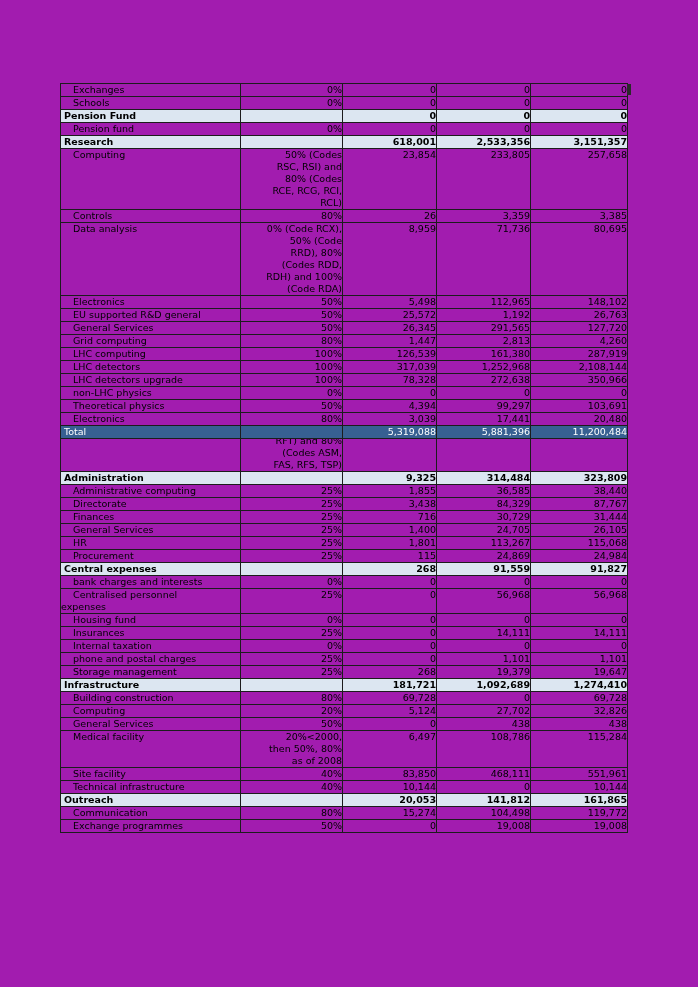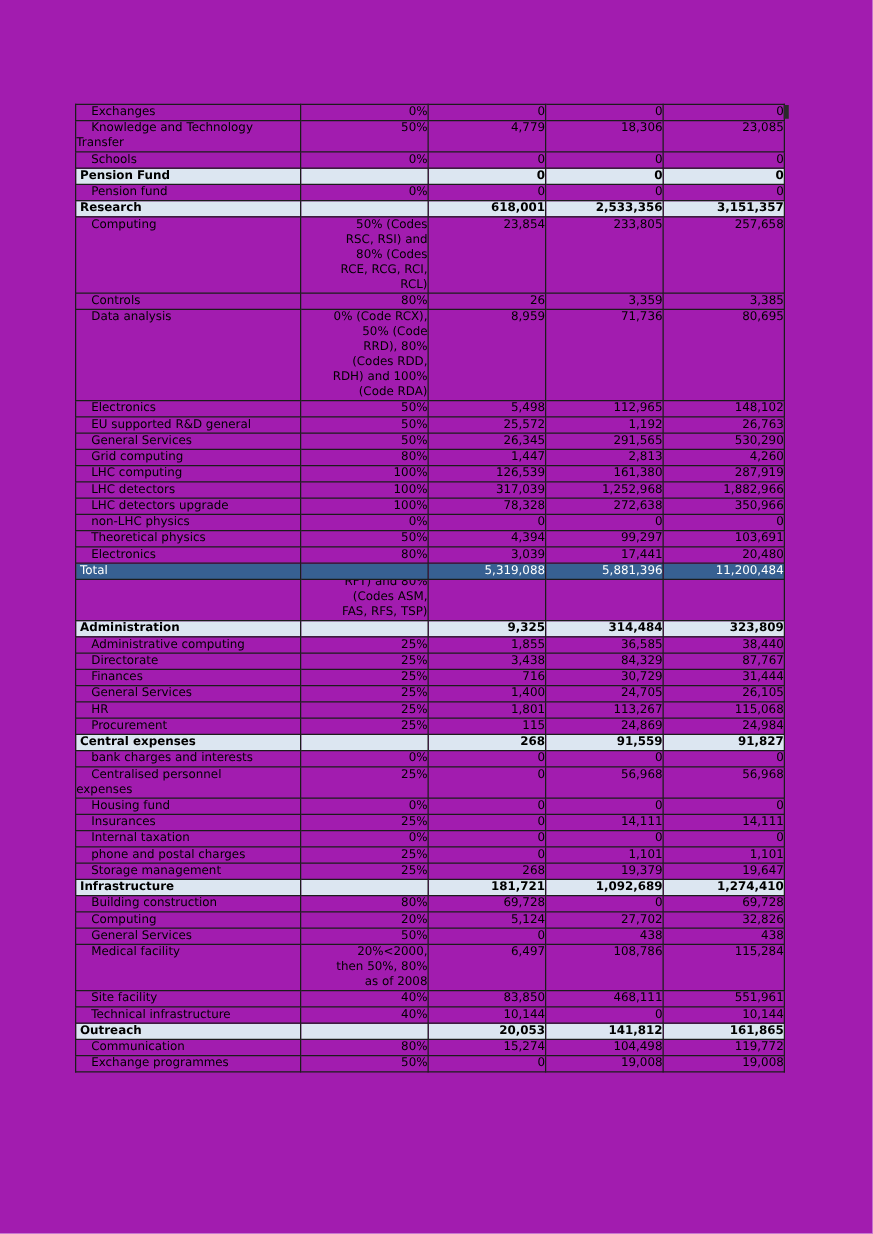--- a/index.html
+++ b/index.html
@@ -97,28 +97,20 @@
     </colgroup>
     <tbody>
         <tr class="row-sub">
           <td class="c-label">Exchanges</td>
           <td class="c-pct">0%</td>
           <td class="c-val">0</td>
           <td class="c-val">0</td>
           <td class="c-val">0</td>
         </tr>
         <tr class="row-sub">
-          <td class="c-label">Knowledge and Technology
-Transfer</td>
-          <td class="c-pct">50%</td>
-          <td class="c-val">4,779</td>
-          <td class="c-val">18,306</td>
-          <td class="c-val">23,085</td>
-        </tr>
-        <tr class="row-sub">
           <td class="c-label">Schools</td>
           <td class="c-pct">0%</td>
           <td class="c-val">0</td>
           <td class="c-val">0</td>
           <td class="c-val">0</td>
         </tr>
         <tr class="row-section">
           <td class="c-label">Pension Fund</td>
           <td class="c-pct"></td>
           <td class="c-val">0</td>
@@ -181,42 +173,42 @@
           <td class="c-pct">50%</td>
           <td class="c-val">25,572</td>
           <td class="c-val">1,192</td>
           <td class="c-val">26,763</td>
         </tr>
         <tr class="row-sub">
           <td class="c-label">General Services</td>
           <td class="c-pct">50%</td>
           <td class="c-val">26,345</td>
           <td class="c-val">291,565</td>
-          <td class="c-val">530,290</td>
+          <td class="c-val">127,720</td>
         </tr>
         <tr class="row-sub">
           <td class="c-label">Grid computing</td>
           <td class="c-pct">80%</td>
           <td class="c-val">1,447</td>
           <td class="c-val">2,813</td>
           <td class="c-val">4,260</td>
         </tr>
         <tr class="row-sub">
           <td class="c-label">LHC computing</td>
           <td class="c-pct">100%</td>
           <td class="c-val">126,539</td>
           <td class="c-val">161,380</td>
           <td class="c-val">287,919</td>
         </tr>
         <tr class="row-sub">
           <td class="c-label">LHC detectors</td>
           <td class="c-pct">100%</td>
           <td class="c-val">317,039</td>
           <td class="c-val">1,252,968</td>
-          <td class="c-val">1,882,966</td>
+          <td class="c-val">2,108,144</td>
         </tr>
         <tr class="row-sub">
           <td class="c-label">LHC detectors upgrade</td>
           <td class="c-pct">100%</td>
           <td class="c-val">78,328</td>
           <td class="c-val">272,638</td>
           <td class="c-val">350,966</td>
         </tr>
         <tr class="row-sub">
           <td class="c-label">non-LHC physics</td>

